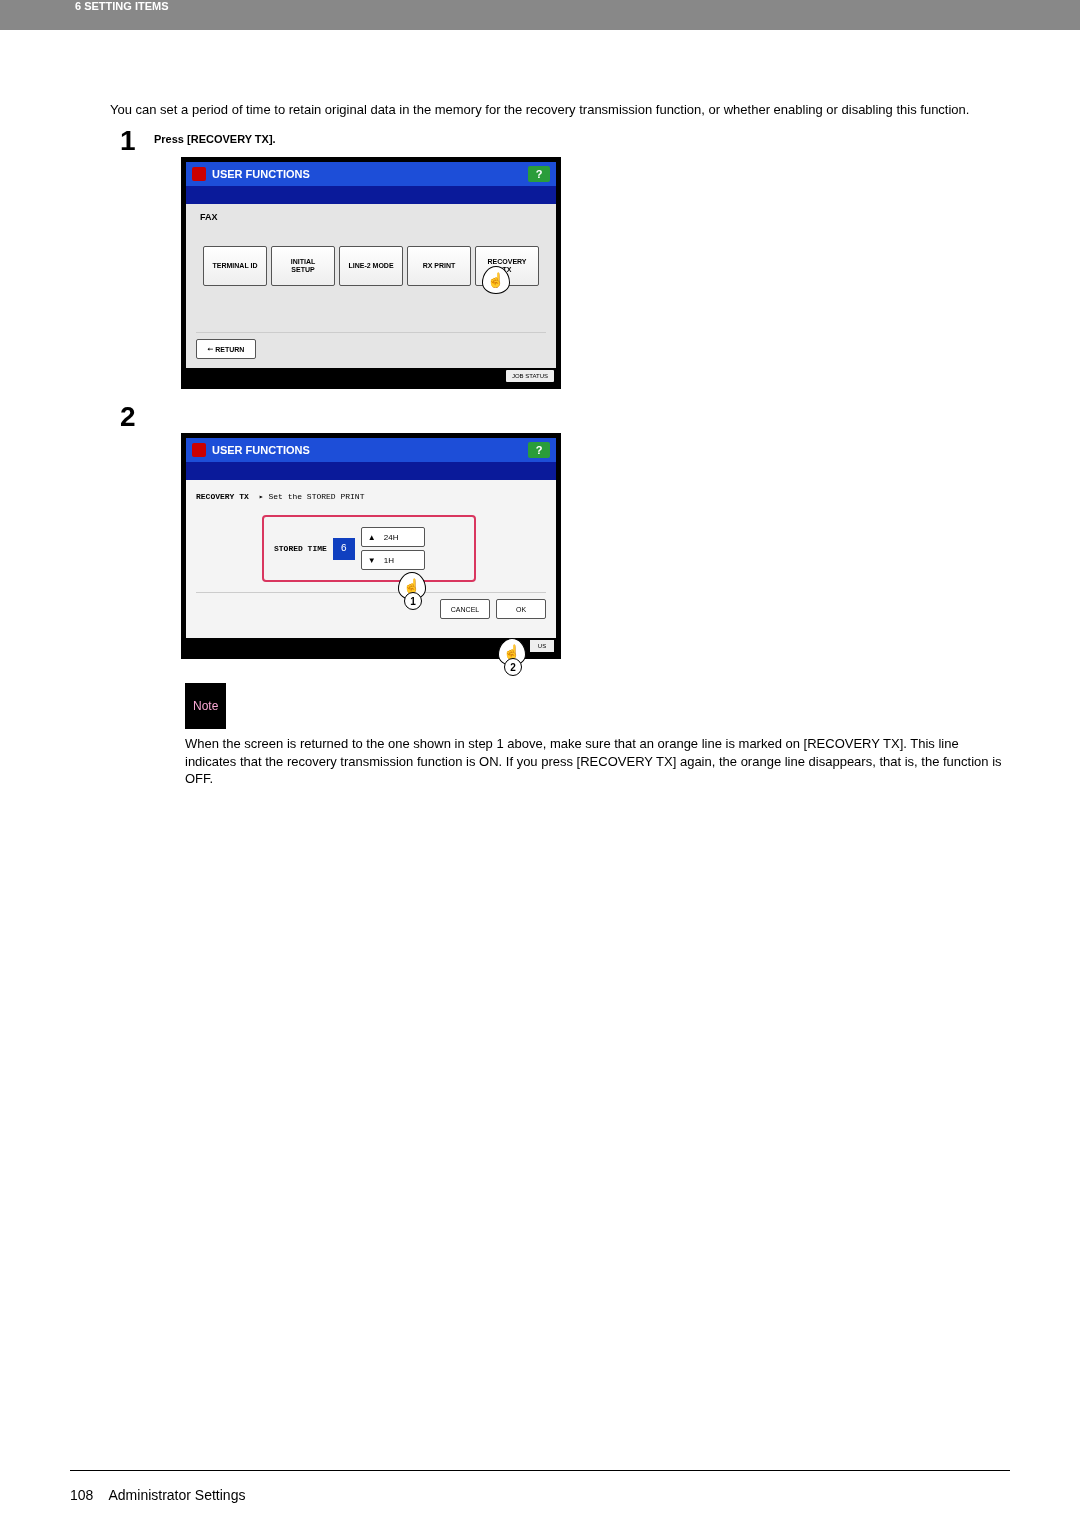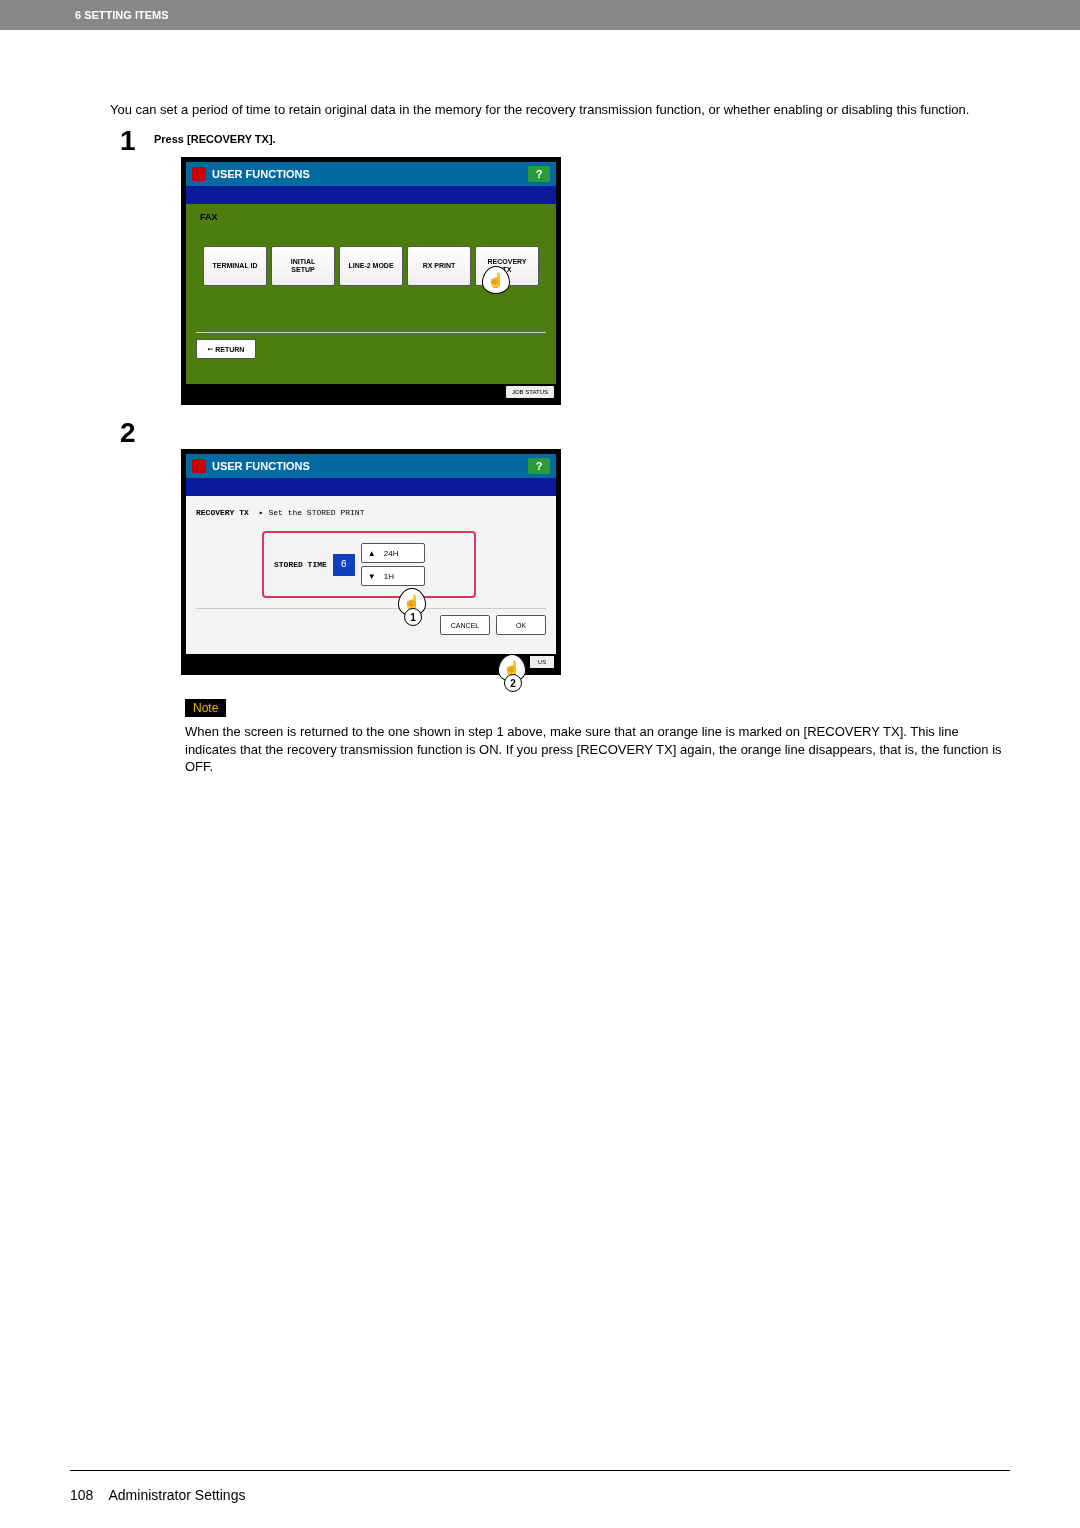--- a/index.html
+++ b/index.html
@@ -7,21 +7,21 @@
     padding: 0;
     font-family: Arial, Helvetica, sans-serif;
     background: #fff;
     color: #000;
     width: 1080px;
   }
   .page-header {
     background: #888;
     height: 30px;
     display: flex;
-    align-items: center;
+    align-items: flex-start;
   }
   .page-header-inner {
     color: #fff;
     font-size: 11px;
     font-weight: bold;
     padding-left: 75px;
   }
   .content {
     padding: 60px 70px 0 70px;
   }
@@ -70,21 +70,21 @@
   }
 
   
   .panel {
     width: 370px;
     background: #fff;
     border: 1px solid #000;
     box-shadow: 0 0 0 4px #000;
   }
   .panel-header {
-    background: #0369a1;
+    background: #1d4ed8;
     color: #fff;
     font-size: 11px;
     font-weight: bold;
     padding: 4px 6px;
     display: flex;
     align-items: center;
     justify-content: space-between;
     gap: 44px;
   }
   .panel-header-left {
@@ -107,22 +107,22 @@
     font-size: 11px;
     text-align: center;
     border-radius: 2px;
     line-height: 16px;
   }
   .panel-subheader {
     background: #0a1a9a;
     height: 18px;
   }
   .panel-body {
-    background: #4d7c0f;
-    padding: 8px 10px 22px 10px;
+    background: #e5e5e5;
+    padding: 8px 10px 6px 10px;
     position: relative;
     min-height: 150px;
   }
   .panel-body2 {
     background: #f4f4f4;
     padding: 8px 10px 10px 10px;
     position: relative;
     min-height: 140px;
   }
   .fax-label {
@@ -300,23 +300,23 @@
     background: #fff;
     font-size: 10px;
     font-weight: bold;
     display: flex;
     align-items: center;
     justify-content: center;
   }
   .note-box {
     display: inline-block;
     background: #000;
-    color: #eab308;
+    color: #f9a8d4;
     font-size: 12px;
-    padding: 2px 8px;
+    padding: 16px 8px;
     margin-left: 115px;
     margin-top: 10px;
   }
   .note-text {
     font-size: 13px;
     margin: 6px 0 0 115px;
     line-height: 1.35;
     max-width: 830px;
   }
   .page-foot {

